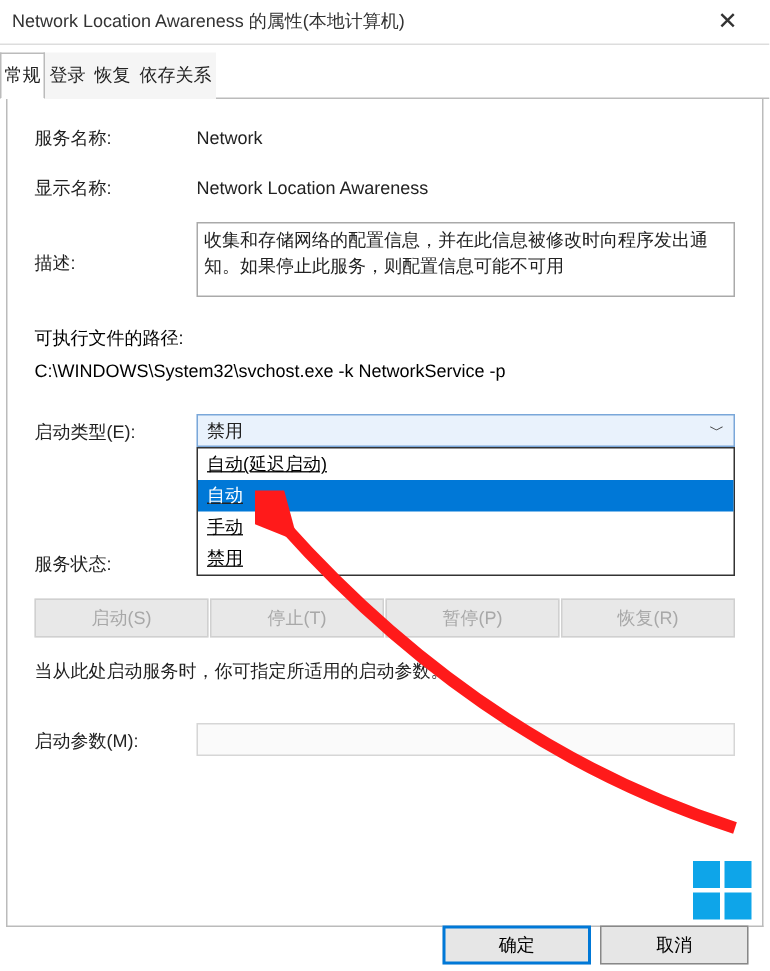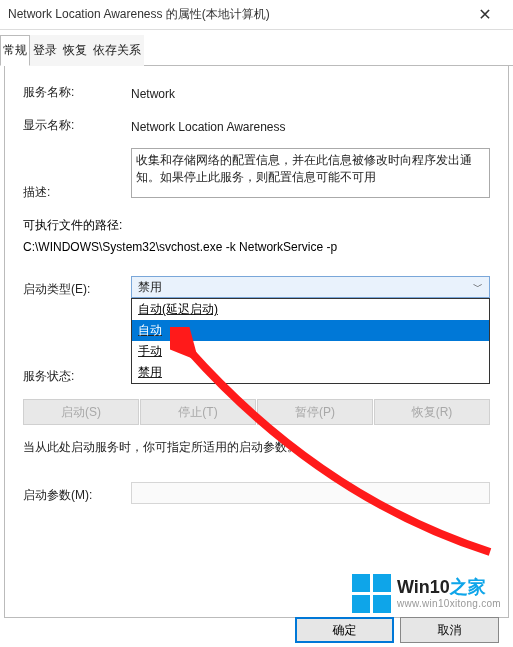--- a/index.html
+++ b/index.html
@@ -51,21 +51,21 @@
       border-bottom: 1px solid #fff;
     }
     .panel {
       padding: 16px 18px 8px 18px;
       border: 1px solid #bbb;
       border-top: none;
       margin: 0 4px;
       height: 552px;
       position: relative;
     }
-    .row { display: flex; margin-bottom: 14px; align-items: flex-end; }
+    .row { display: flex; margin-bottom: 14px; align-items: center; }
     .label-col { width: 108px; color: #222; padding-top: 2px; }
     .val-col { flex: 1; color: #222; }
     .desc-box {
       width: 100%;
       height: 50px;
       border: 1px solid #aaa;
       padding: 3px 4px;
       font-family: inherit;
       font-size: 12px;
       resize: none;
@@ -265,17 +265,13 @@
   <path d="M 320 225 Q 150 170 18 22" stroke="#ff1a1a" stroke-width="8" fill="none" marker-end="url(#ah)"></path>
 </svg>
 
 <div class="watermark">
   <div class="winlogo">
       <div></div>
       <div></div>
       <div></div>
       <div></div>
     </div>
-  <div class="txt">
-    <div class="main"><span>Win10</span><span class="accent">之家</span></div>
-    <div class="sub">www.win10xitong.com</div>
-  </div>
 </div>
 
 </body></html>

